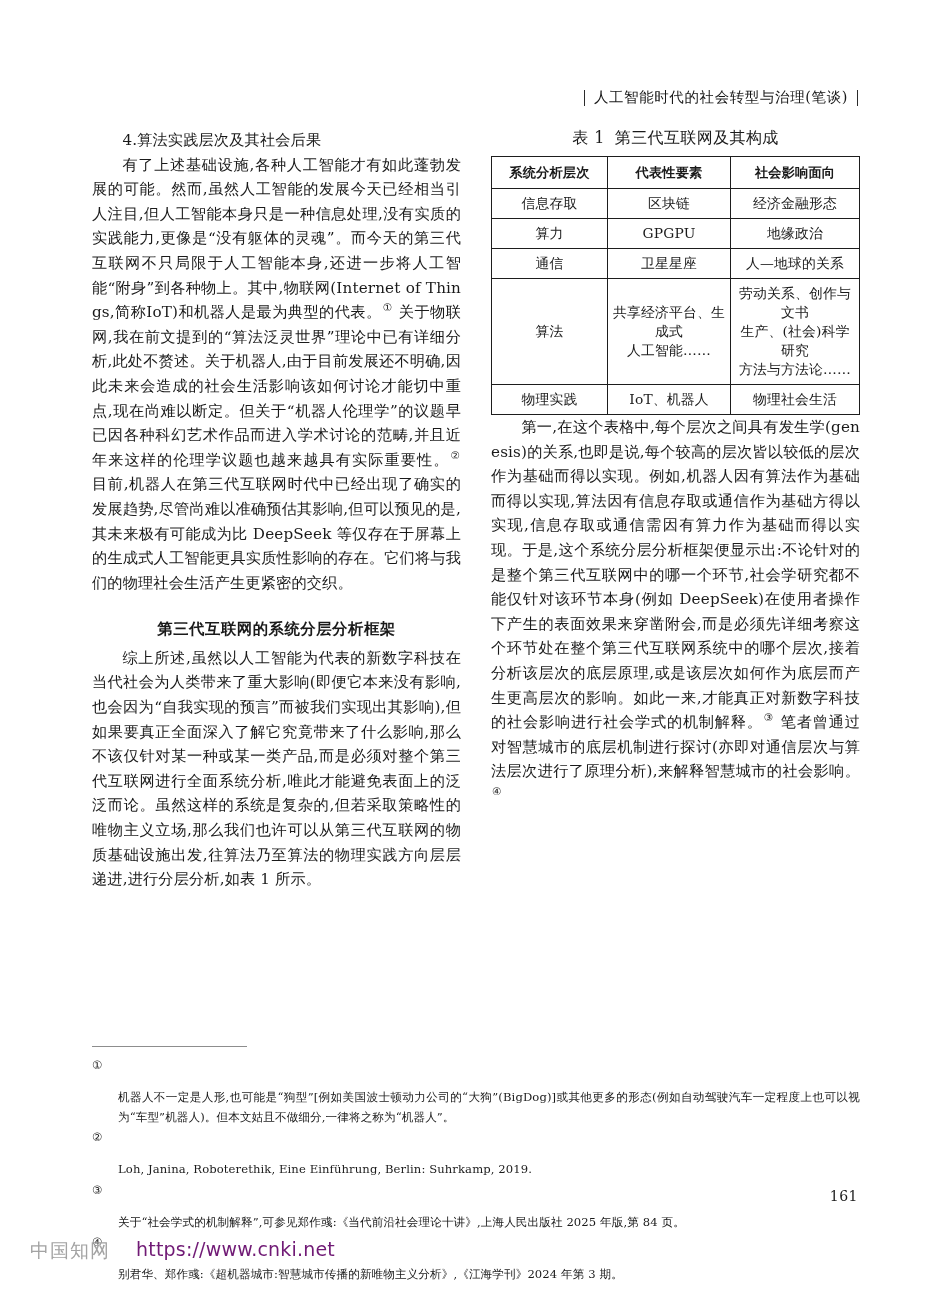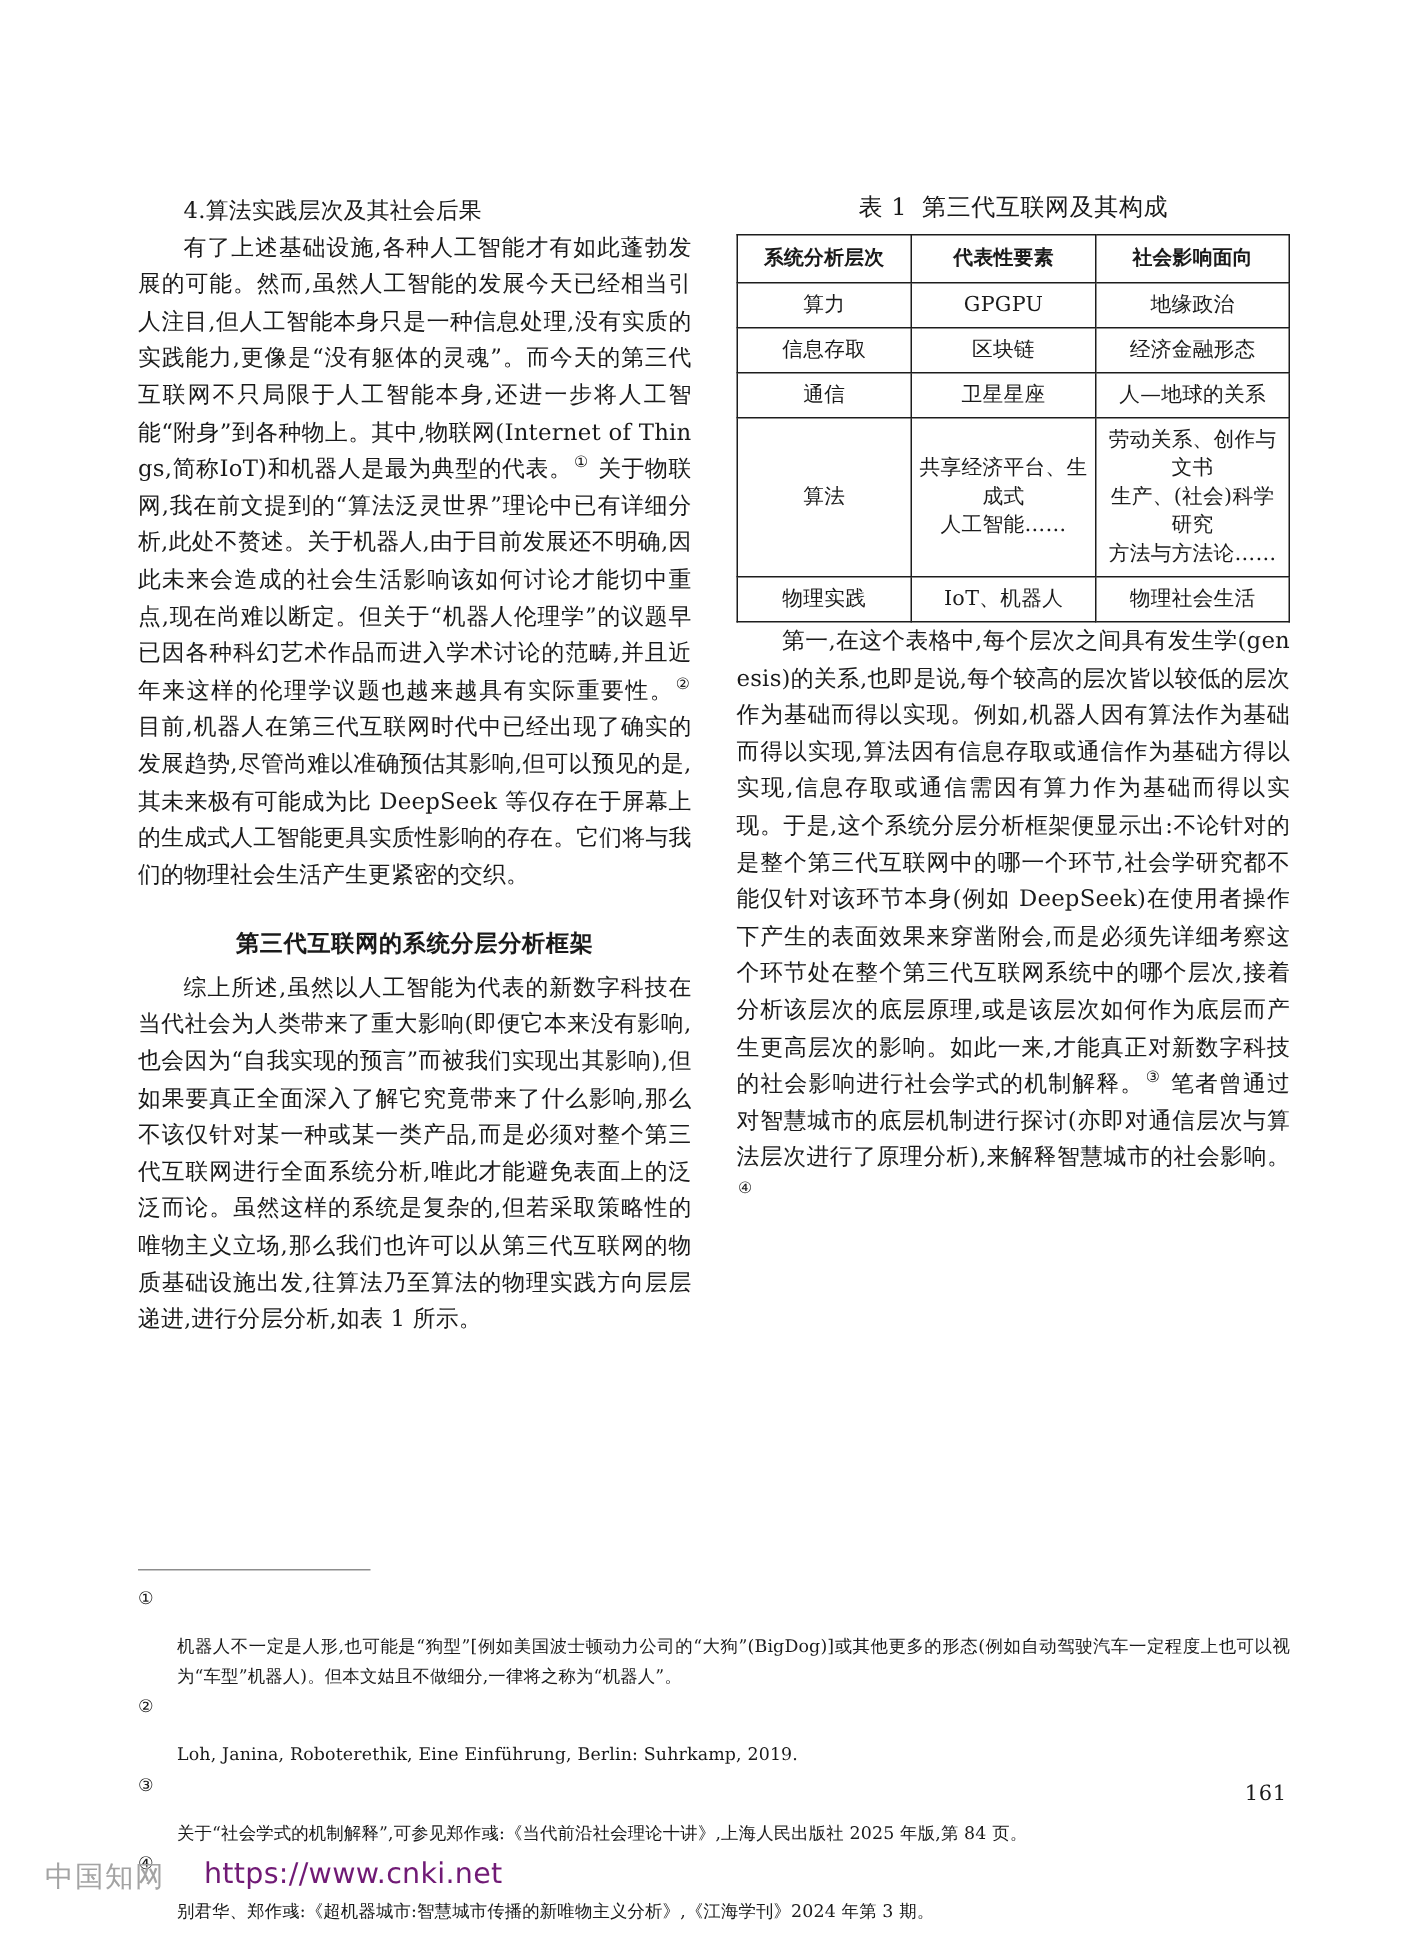--- a/index.html
+++ b/index.html
@@ -181,20 +181,25 @@
     font-size: 19px;
     letter-spacing: 0.2px;
     color: #701a75;
   }
 </style>
 </head>
 <body>
 
 <div id="page">
 
+  <div class="running-header">
+    <span class="hdr-rule"></span>
+    <span>人工智能时代的社会转型与治理(笔谈)</span>
+    <span class="hdr-rule"></span>
+  </div>
 
   <div class="columns">
 
     <div class="col">
 
       <p class="para">4.算法实践层次及其社会后果</p>
 
       <p class="para"><span>有了上述基础设施,各种人工智能才有如此蓬勃发展的可能。然而,虽然人工智能的发展今天已经相当引人注目,但人工智能本身只是一种信息处理,没有实质的实践能力,更像是“没有躯体的灵魂”。而今天的第三代互联网不只局限于人工智能本身,还进一步将人工智能“附身”到各种物上。其中,物联网(Internet of Things,简称IoT)和机器人是最为典型的代表。</span><sup class="fn">①</sup><span> 关于物联网,我在前文提到的“算法泛灵世界”理论中已有详细分析,此处不赘述。关于机器人,由于目前发展还不明确,因此未来会造成的社会生活影响该如何讨论才能切中重点,现在尚难以断定。但关于“机器人伦理学”的议题早已因各种科幻艺术作品而进入学术讨论的范畴,并且近年来这样的伦理学议题也越来越具有实际重要性。</span><sup class="fn">②</sup><span> 目前,机器人在第三代互联网时代中已经出现了确实的发展趋势,尽管尚难以准确预估其影响,但可以预见的是,其未来极有可能成为比 DeepSeek 等仅存在于屏幕上的生成式人工智能更具实质性影响的存在。它们将与我们的物理社会生活产生更紧密的交织。</span></p>
 
       <h2 class="section-head">第三代互联网的系统分层分析框架</h2>
@@ -215,30 +220,30 @@
           </colgroup>
         <thead>
           <tr>
             <th>系统分析层次</th>
             <th>代表性要素</th>
             <th>社会影响面向</th>
           </tr>
         </thead>
         <tbody>
           <tr>
+            <td>信息存取</td>
+            <td>区块链</td>
+            <td>经济金融形态</td>
+          </tr>
+          <tr>
             <td>算力</td>
             <td>GPGPU</td>
             <td>地缘政治</td>
           </tr>
           <tr>
-            <td>信息存取</td>
-            <td>区块链</td>
-            <td>经济金融形态</td>
-          </tr>
-          <tr>
             <td>通信</td>
             <td>卫星星座</td>
             <td>人—地球的关系</td>
           </tr>
           <tr>
             <td>算法</td>
             <td class="cell-multi">共享经济平台、生成式<br>人工智能……</td>
             <td class="cell-multi">劳动关系、创作与文书<br>生产、(社会)科学研究<br>方法与方法论……</td>
           </tr>
           <tr>

